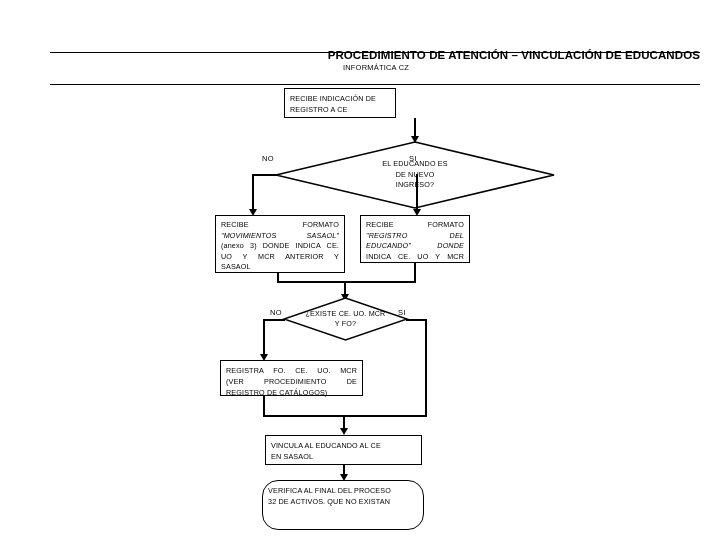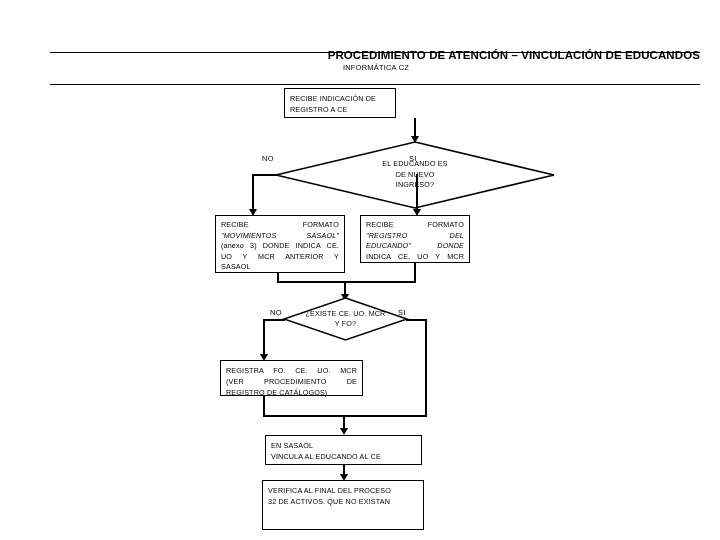--- a/index.html
+++ b/index.html
@@ -207,23 +207,23 @@
   <span class="ln" style="white-space:normal; text-align:justify; text-align-last:justify;">(VER PROCEDIMIENTO DE</span>
   <span class="ln">REGISTRO DE CATÁLOGOS)</span>
 </div>
 
 <div class="line vline" style="left:263px; top:396px; height:21px;"></div>
 <div class="line hline" style="left:263px; top:415px; width:164px;"></div>
 <div class="line vline" style="left:343px; top:415px; height:16px;"></div>
 <div class="arrow-down" style="left:339.5px; top:428px;"></div>
 
 <div class="node" style="left:265px; top:435px; width:157px; height:30px;">
+  <span class="ln">VINCULA AL EDUCANDO AL CE</span>
   <span class="ln">EN SASAOL</span>
-  <span class="ln">VINCULA AL EDUCANDO AL CE</span>
 </div>
 
 <div class="line vline" style="left:343px; top:465px; height:12px;"></div>
 <div class="arrow-down" style="left:339.5px; top:474px;"></div>
 
-<div class="node" style="left:262px; top:480px; width:162px; height:50px;">
+<div class="node" style="left:262px; top:480px; width:162px; height:50px;border-radius:16px;">
   <span class="ln">VERIFICA AL FINAL DEL PROCESO</span>
   <span class="ln">32 DE ACTIVOS. QUE NO EXISTAN</span>
 </div>
 
 </body></html>

